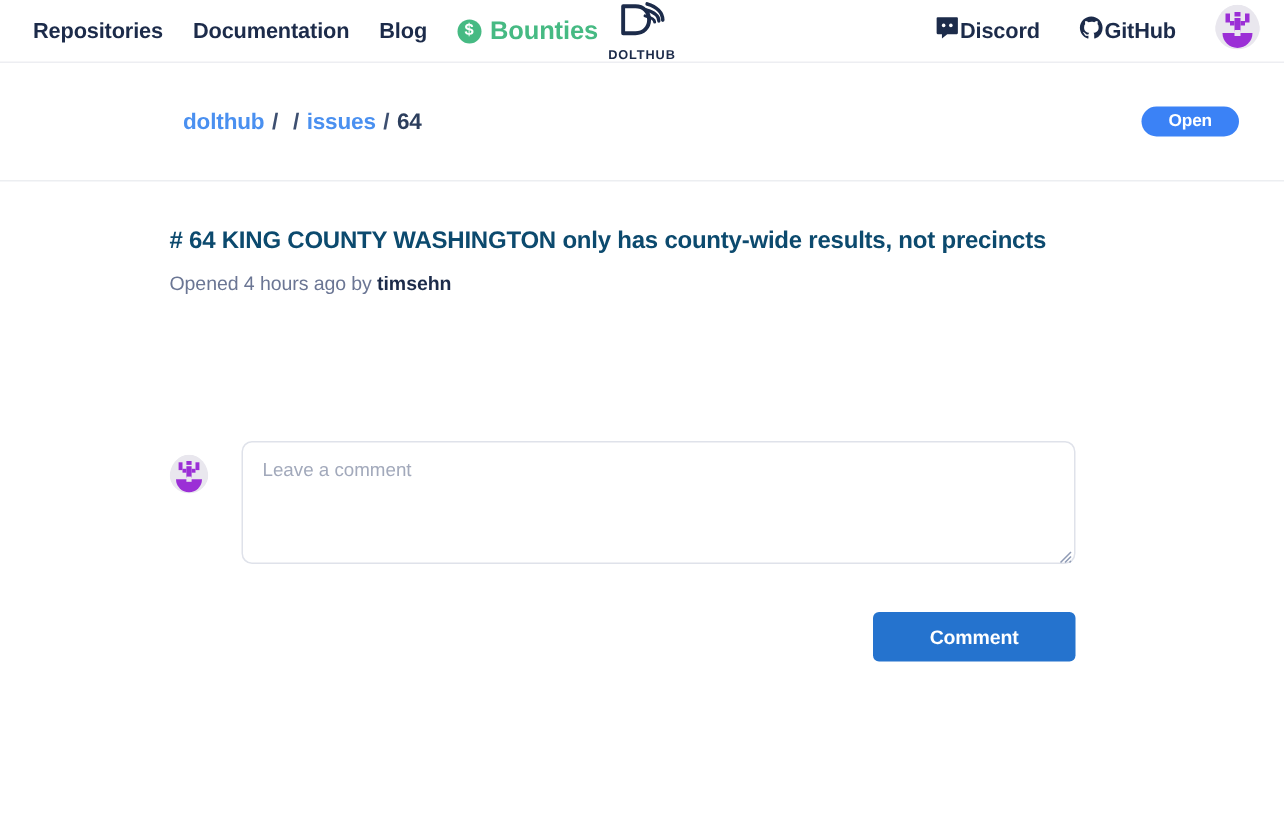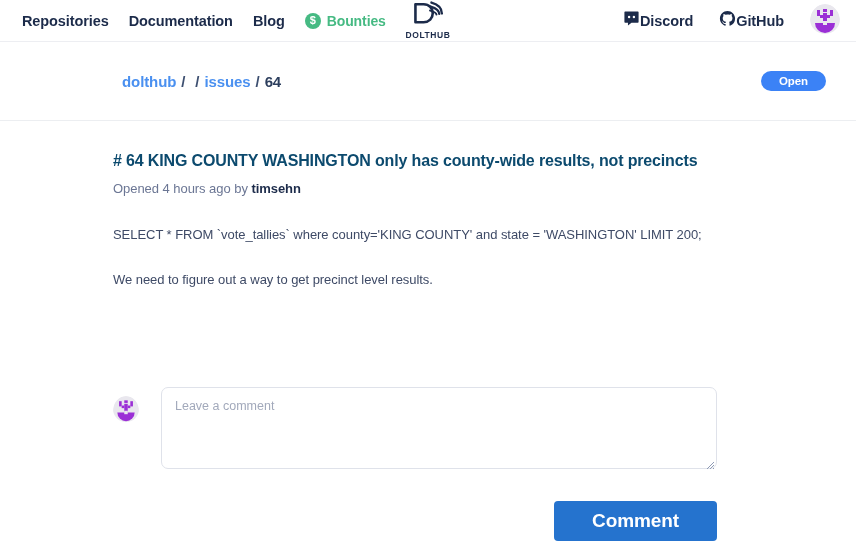--- a/index.html
+++ b/index.html
@@ -53,21 +53,21 @@
     background: #46ba83;
     color: #ffffff;
     font-size: 11px;
     font-weight: bold;
     display: flex;
     align-items: center;
     justify-content: center;
     line-height: 1;
   }
   .bounties-label {
-    font-size: 14px;
+    font-size: 17px;
     font-weight: bold;
     color: #46ba83;
     letter-spacing: -0.1px;
   }
 
   .logo-wrap {
     position: absolute;
     left: 50%;
     transform: translateX(-50%);
     top: 1px;
@@ -232,21 +232,21 @@
     justify-content: flex-end;
     padding: 0 139px 0 0;
     margin-top: 32px;
   }
   .comment-button {
     background: #2573ce;
     color: #ffffff;
     border: none;
     border-radius: 4px;
     font-family: "Liberation Sans", sans-serif;
-    font-size: 19px;
+    font-size: 13px;
     font-weight: bold;
     letter-spacing: -0.1px;
     padding: 9px 38px;
     cursor: pointer;
   }
 </style>
 </head>
 <body>
 
 <div class="navbar">
@@ -322,24 +322,20 @@
   <span class="status-badge">Open</span>
 </div>
 
 <div class="content">
   <h1 class="issue-title"># 64 KING COUNTY WASHINGTON only has county-wide results, not precincts</h1>
   <p class="issue-meta">
     <span>Opened 4 hours ago by</span>
     <b>timsehn</b>
   </p>
 
-  <div class="issue-body">
-    <p class="issue-para">SELECT * FROM `vote_tallies` where county='KING COUNTY' and state = 'WASHINGTON' LIMIT 200;</p>
-    <p class="issue-para">We need to figure out a way to get precinct level results.</p>
-  </div>
 </div>
 
 <div class="comment-row">
   <span class="avatar comment-avatar">
     <svg width="26" height="26" viewBox="0 0 30 30">
       <circle cx="15" cy="15" r="15" fill="#e9e7ee"></circle>
       <g fill="#9b2fd6">
         <rect x="7" y="6" width="3" height="6"></rect>
         <rect x="20" y="6" width="3" height="6"></rect>
         <rect x="13" y="5" width="4" height="3"></rect>

